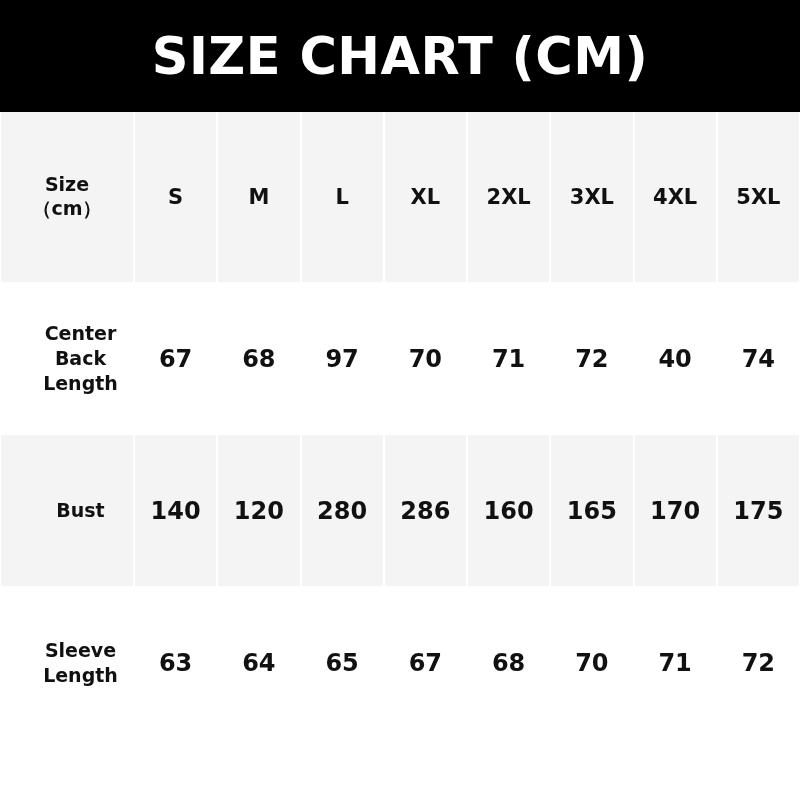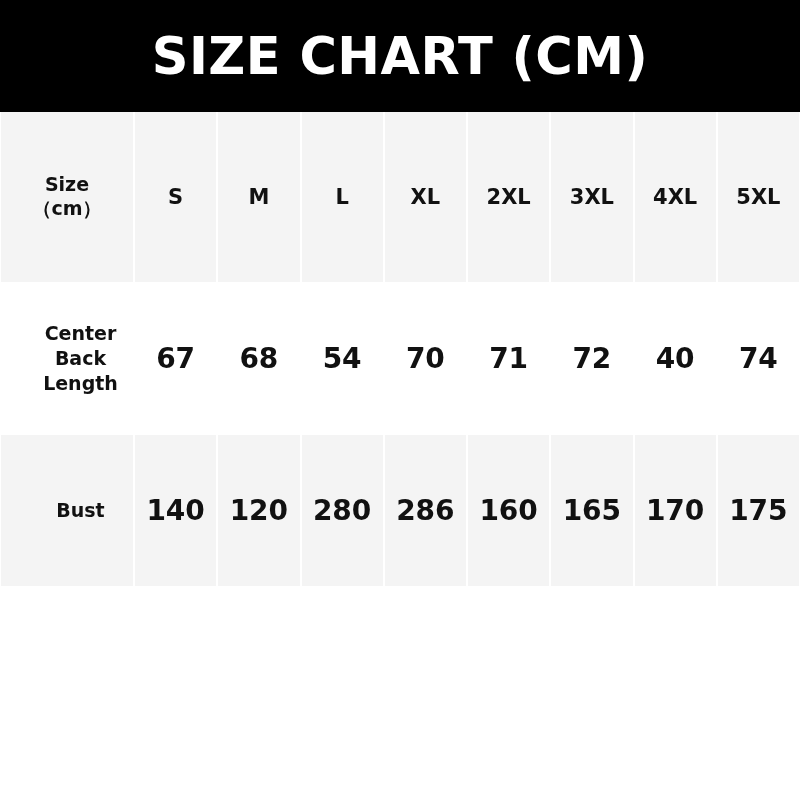--- a/index.html
+++ b/index.html
@@ -64,21 +64,21 @@
     line-height: 1.25;
     margin-left: 34px;
   }
   .sep-row td {
     height: 1px;
     padding: 0;
     background: #ffffff;
   }
   tr.data-row td {
     height: 149px;
-    font-size: 28px;
+    font-size: 24px;
   }
   tr.row-shade td {
     background: #f4f4f4;
     text-align: center;
   }
   tr.row-plain td {
     background: #ffffff;
   }
   tr.data-row td.label-cell {
     font-size: 19px;
@@ -140,21 +140,21 @@
       </tr>
 
       <tr class="data-row row-plain">
         <td class="label-cell">
           <div>Center</div>
           <div>Back</div>
           <div>Length</div>
         </td>
         <td>67</td>
         <td>68</td>
-        <td>54</td>
+        <td>97</td>
         <td>70</td>
         <td>71</td>
         <td>72</td>
         <td>40</td>
         <td>74</td>
       </tr>
 
       <tr class="sep-row">
         <td colspan="9"></td>
       </tr>
@@ -170,17 +170,31 @@
         <td class="cell-gap">160</td>
         <td class="cell-gap">165</td>
         <td class="cell-gap">170</td>
         <td class="cell-gap">175</td>
       </tr>
 
       <tr class="sep-row">
         <td colspan="9"></td>
       </tr>
 
+      <tr class="data-row row-plain">
+        <td class="label-cell">
+          <div>Sleeve</div>
+          <div>Length</div>
+        </td>
+        <td>63</td>
+        <td>64</td>
+        <td>65</td>
+        <td>67</td>
+        <td>68</td>
+        <td>70</td>
+        <td>71</td>
+        <td>72</td>
+      </tr>
     </tbody>
   </table>
 
   <div class="bottom-strip"></div>
 </div>
 
 </body></html>

